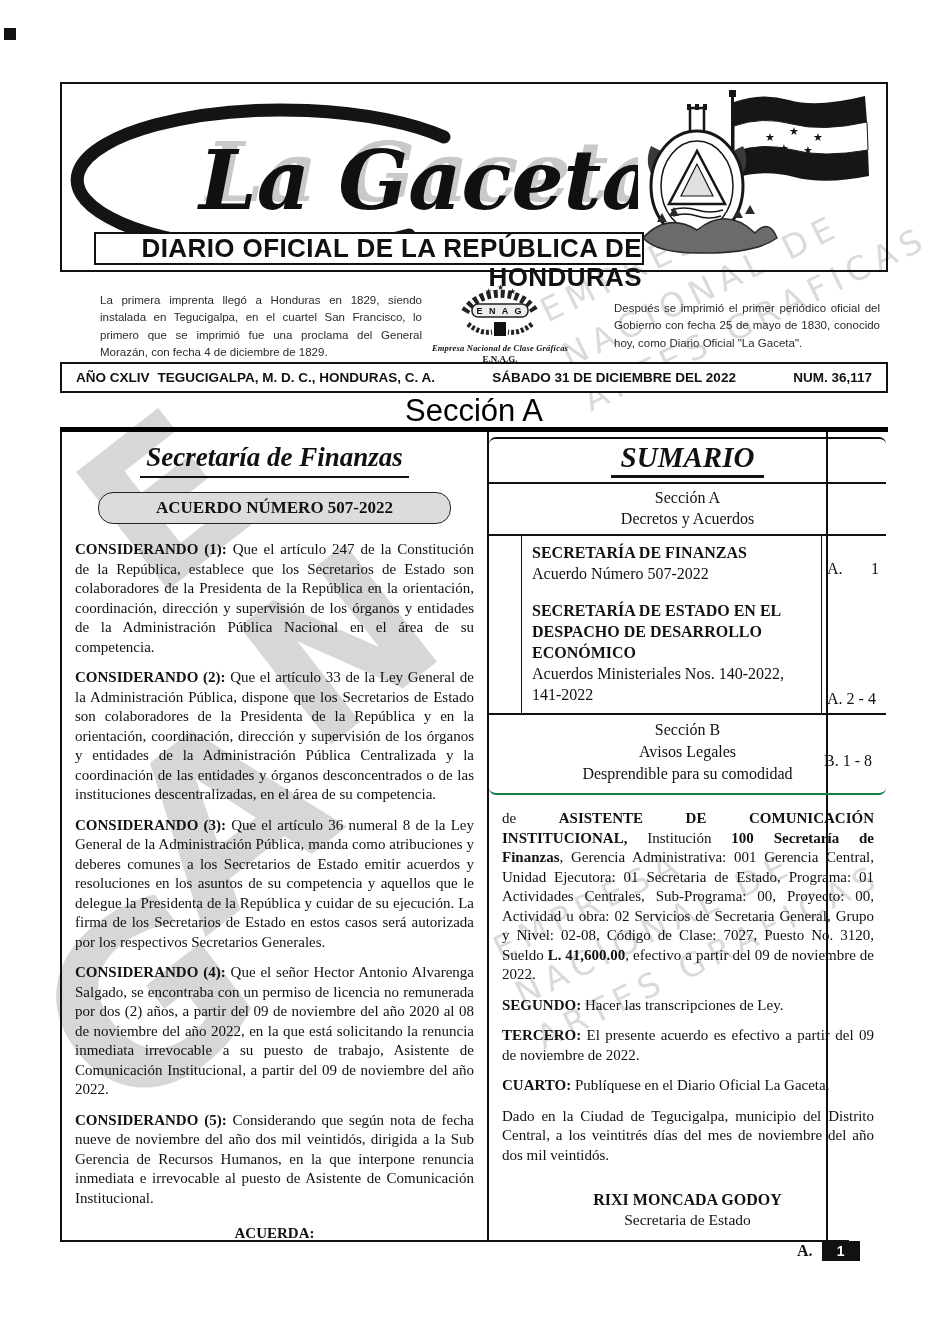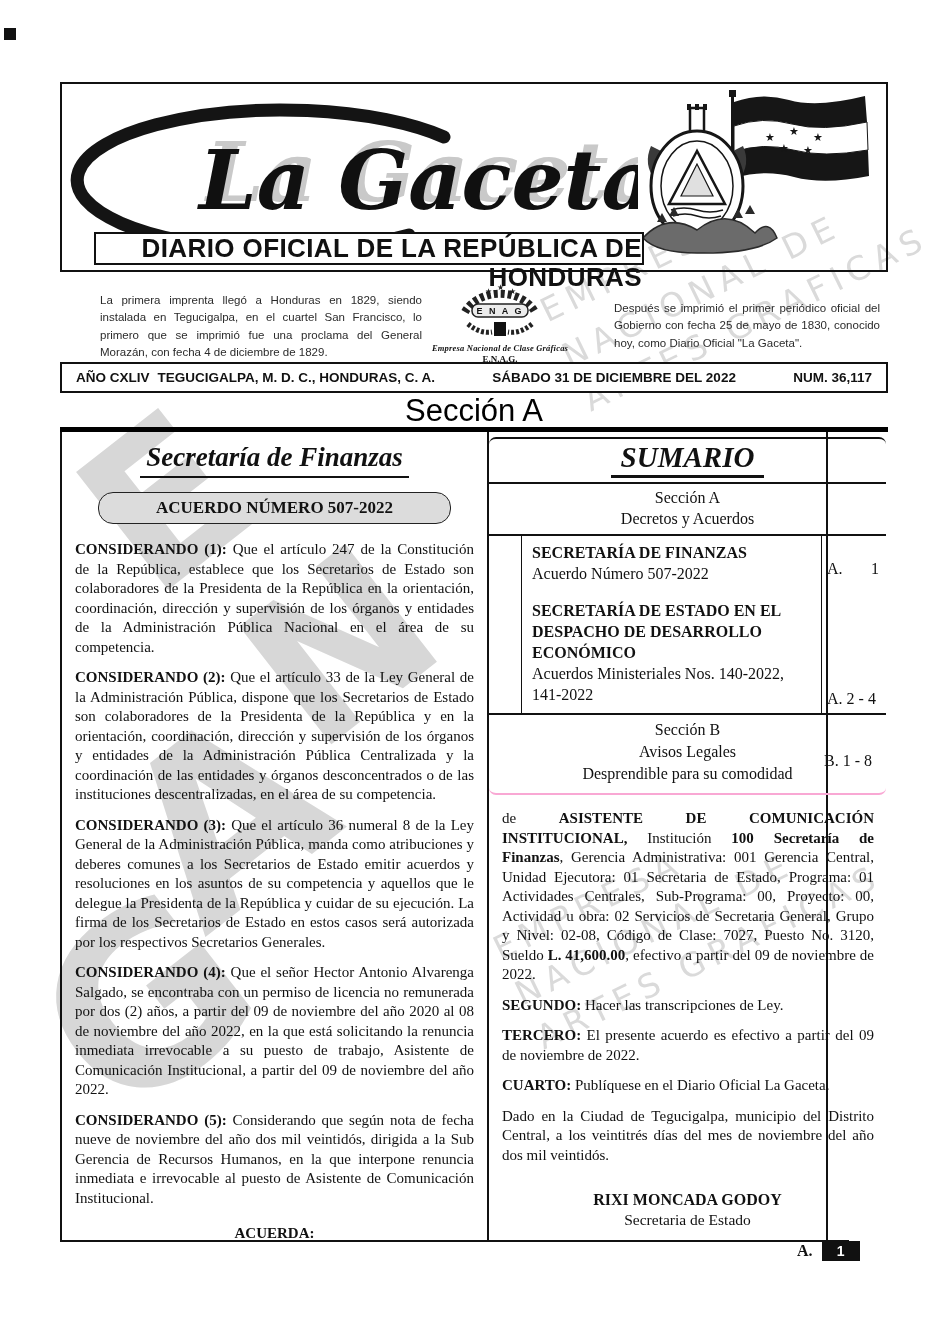--- a/index.html
+++ b/index.html
@@ -64,21 +64,21 @@
   .para.center{text-align:center;margin-top:16px;margin-bottom:16px;}
   .b{font-weight:bold;}
 
   #finanzas-heading{text-align:center;margin:2px 0 14px;}
   #finanzas-heading span{display:inline-block;font-size:27px;font-weight:bold;font-style:italic;
                          border-bottom:2.5px solid #111;padding:0 6px 3px;}
   #acuerdo-box{margin:0 auto 16px;width:88%;height:30px;border:1.5px solid #222;border-radius:15px;
                background:#dcdcdc;text-align:center;line-height:30px;font-weight:bold;font-size:17px;}
 
   
-  #sumario{margin-top:5px;border-top:2px solid #111;border-bottom:2px solid #f9a8d4;background:transparent;border-radius:7px;}
+  #sumario{margin-top:5px;border-top:2px solid #111;border-bottom:2px solid #15803d;background:transparent;border-radius:7px;}
   #sumario-title-row{text-align:center;padding:2px 0 4px;border-bottom:2px solid #111;}
   #sumario-title-row span{display:inline-block;font-size:29px;font-weight:bold;font-style:italic;
                           border-bottom:3px solid #111;padding:0 10px 1px;}
   #sumario-seca{text-align:center;font-size:16px;line-height:21px;padding:3px 0 5px;
                 border-bottom:2px solid #111;}
   #sumario-body{display:flex;border-bottom:2px solid #111;min-height:150px;}
   #sumario-gutter{width:32px;border-right:1.5px solid #111;}
   #sumario-main{flex:1;padding:6px 8px 8px 10px;font-size:16px;line-height:21px;}
   .sum-heading{font-weight:bold;}
   .sum-entry{margin-bottom:16px;}

